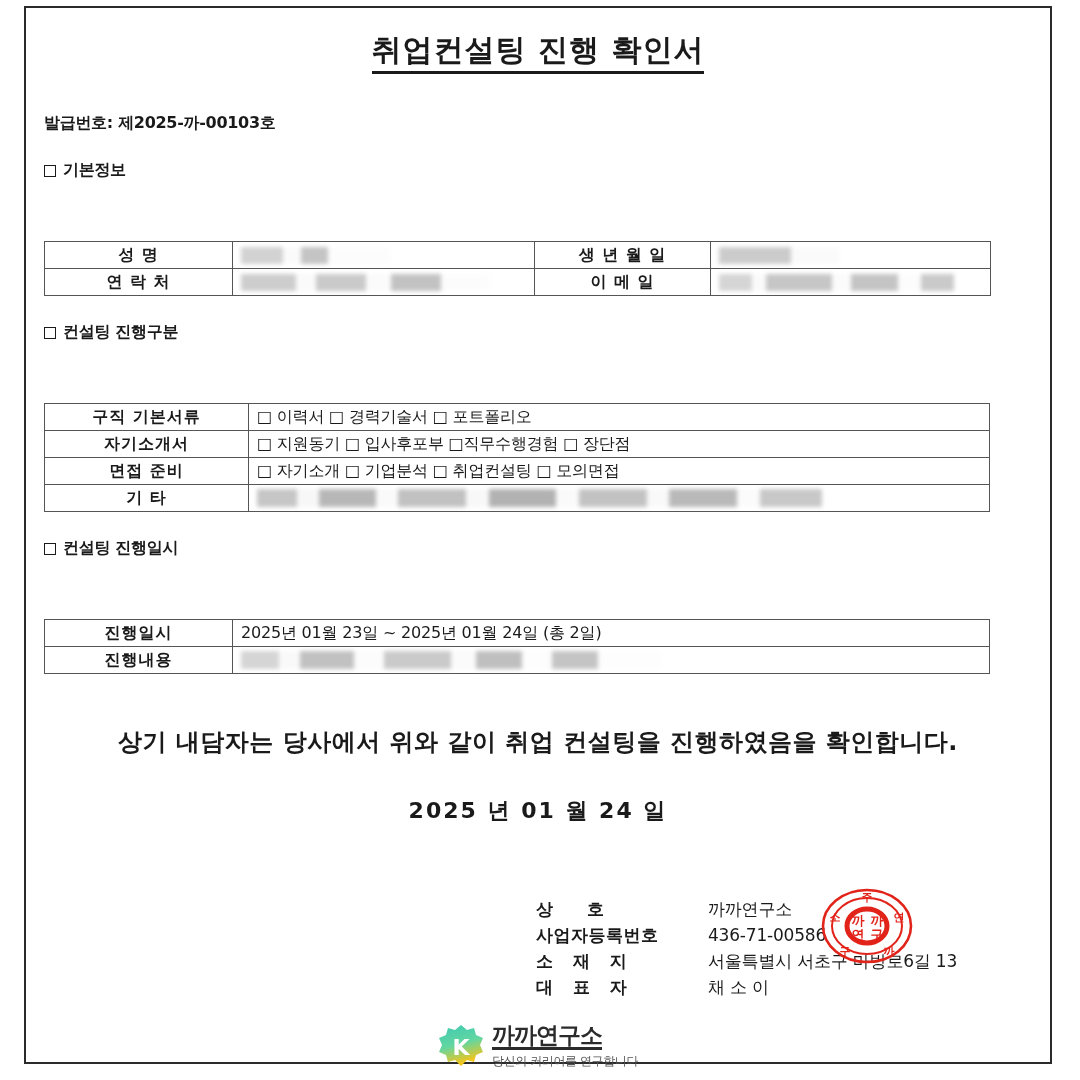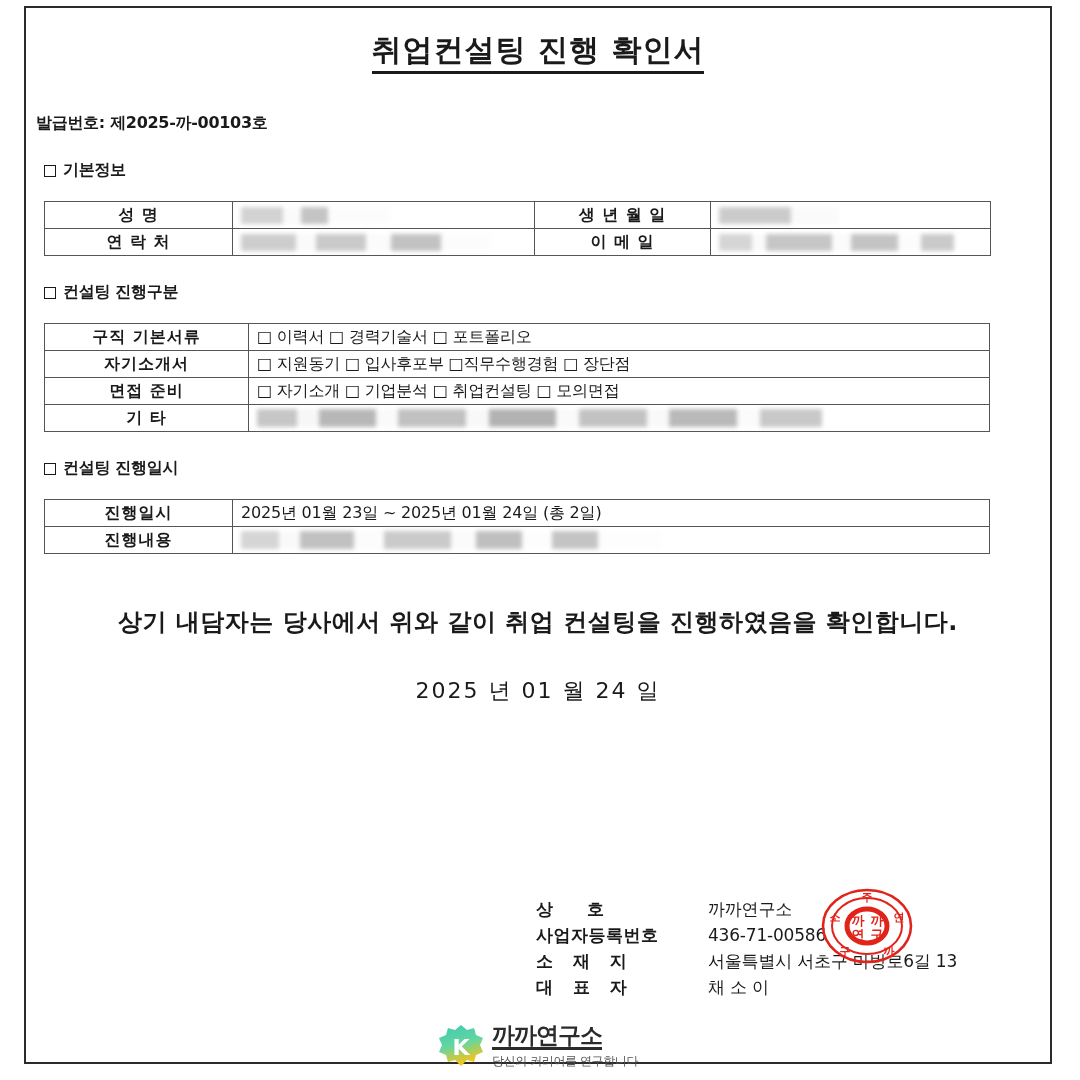--- a/index.html
+++ b/index.html
@@ -44,20 +44,21 @@
   .doc-title span {
     border-bottom: 3px solid #1a1a1a;
     padding-bottom: 4px;
   }
 
   
   .issue-no {
     font-size: 16px;
     font-weight: bold;
     margin-top: 42px;
+    margin-left: 8px;
     letter-spacing: -0.3px;
   }
 
   
   .section-head {
     font-size: 16px;
     font-weight: bold;
     margin-left: 8px;
     letter-spacing: -0.3px;
     display: flex;
@@ -71,20 +72,21 @@
     border: 1.6px solid #1a1a1a;
     box-sizing: border-box;
   }
 
   
   table.doc {
     border-collapse: collapse;
     width: 946px;
     margin-left: 8px;
     table-layout: fixed;
+    margin-top: 40px;
   }
   table.doc td {
     border: 1px solid #555;
     height: 27px;
     font-size: 16px;
     padding: 1px 8px;
     vertical-align: middle;
     box-sizing: border-box;
   }
   td.lbl {
@@ -173,21 +175,21 @@
   .statement {
     text-align: center;
     font-size: 24px;
     font-weight: bold;
     letter-spacing: 0.5px;
     margin-top: 52px;
   }
   .date-line {
     text-align: center;
     font-size: 22px;
-    font-weight: normal;
+    font-weight: bold;
     letter-spacing: 2px;
     margin-top: 38px;
   }
 
   
   .company {
     position: absolute;
     left: 510px;
     top: 866px;
     font-size: 17px;

